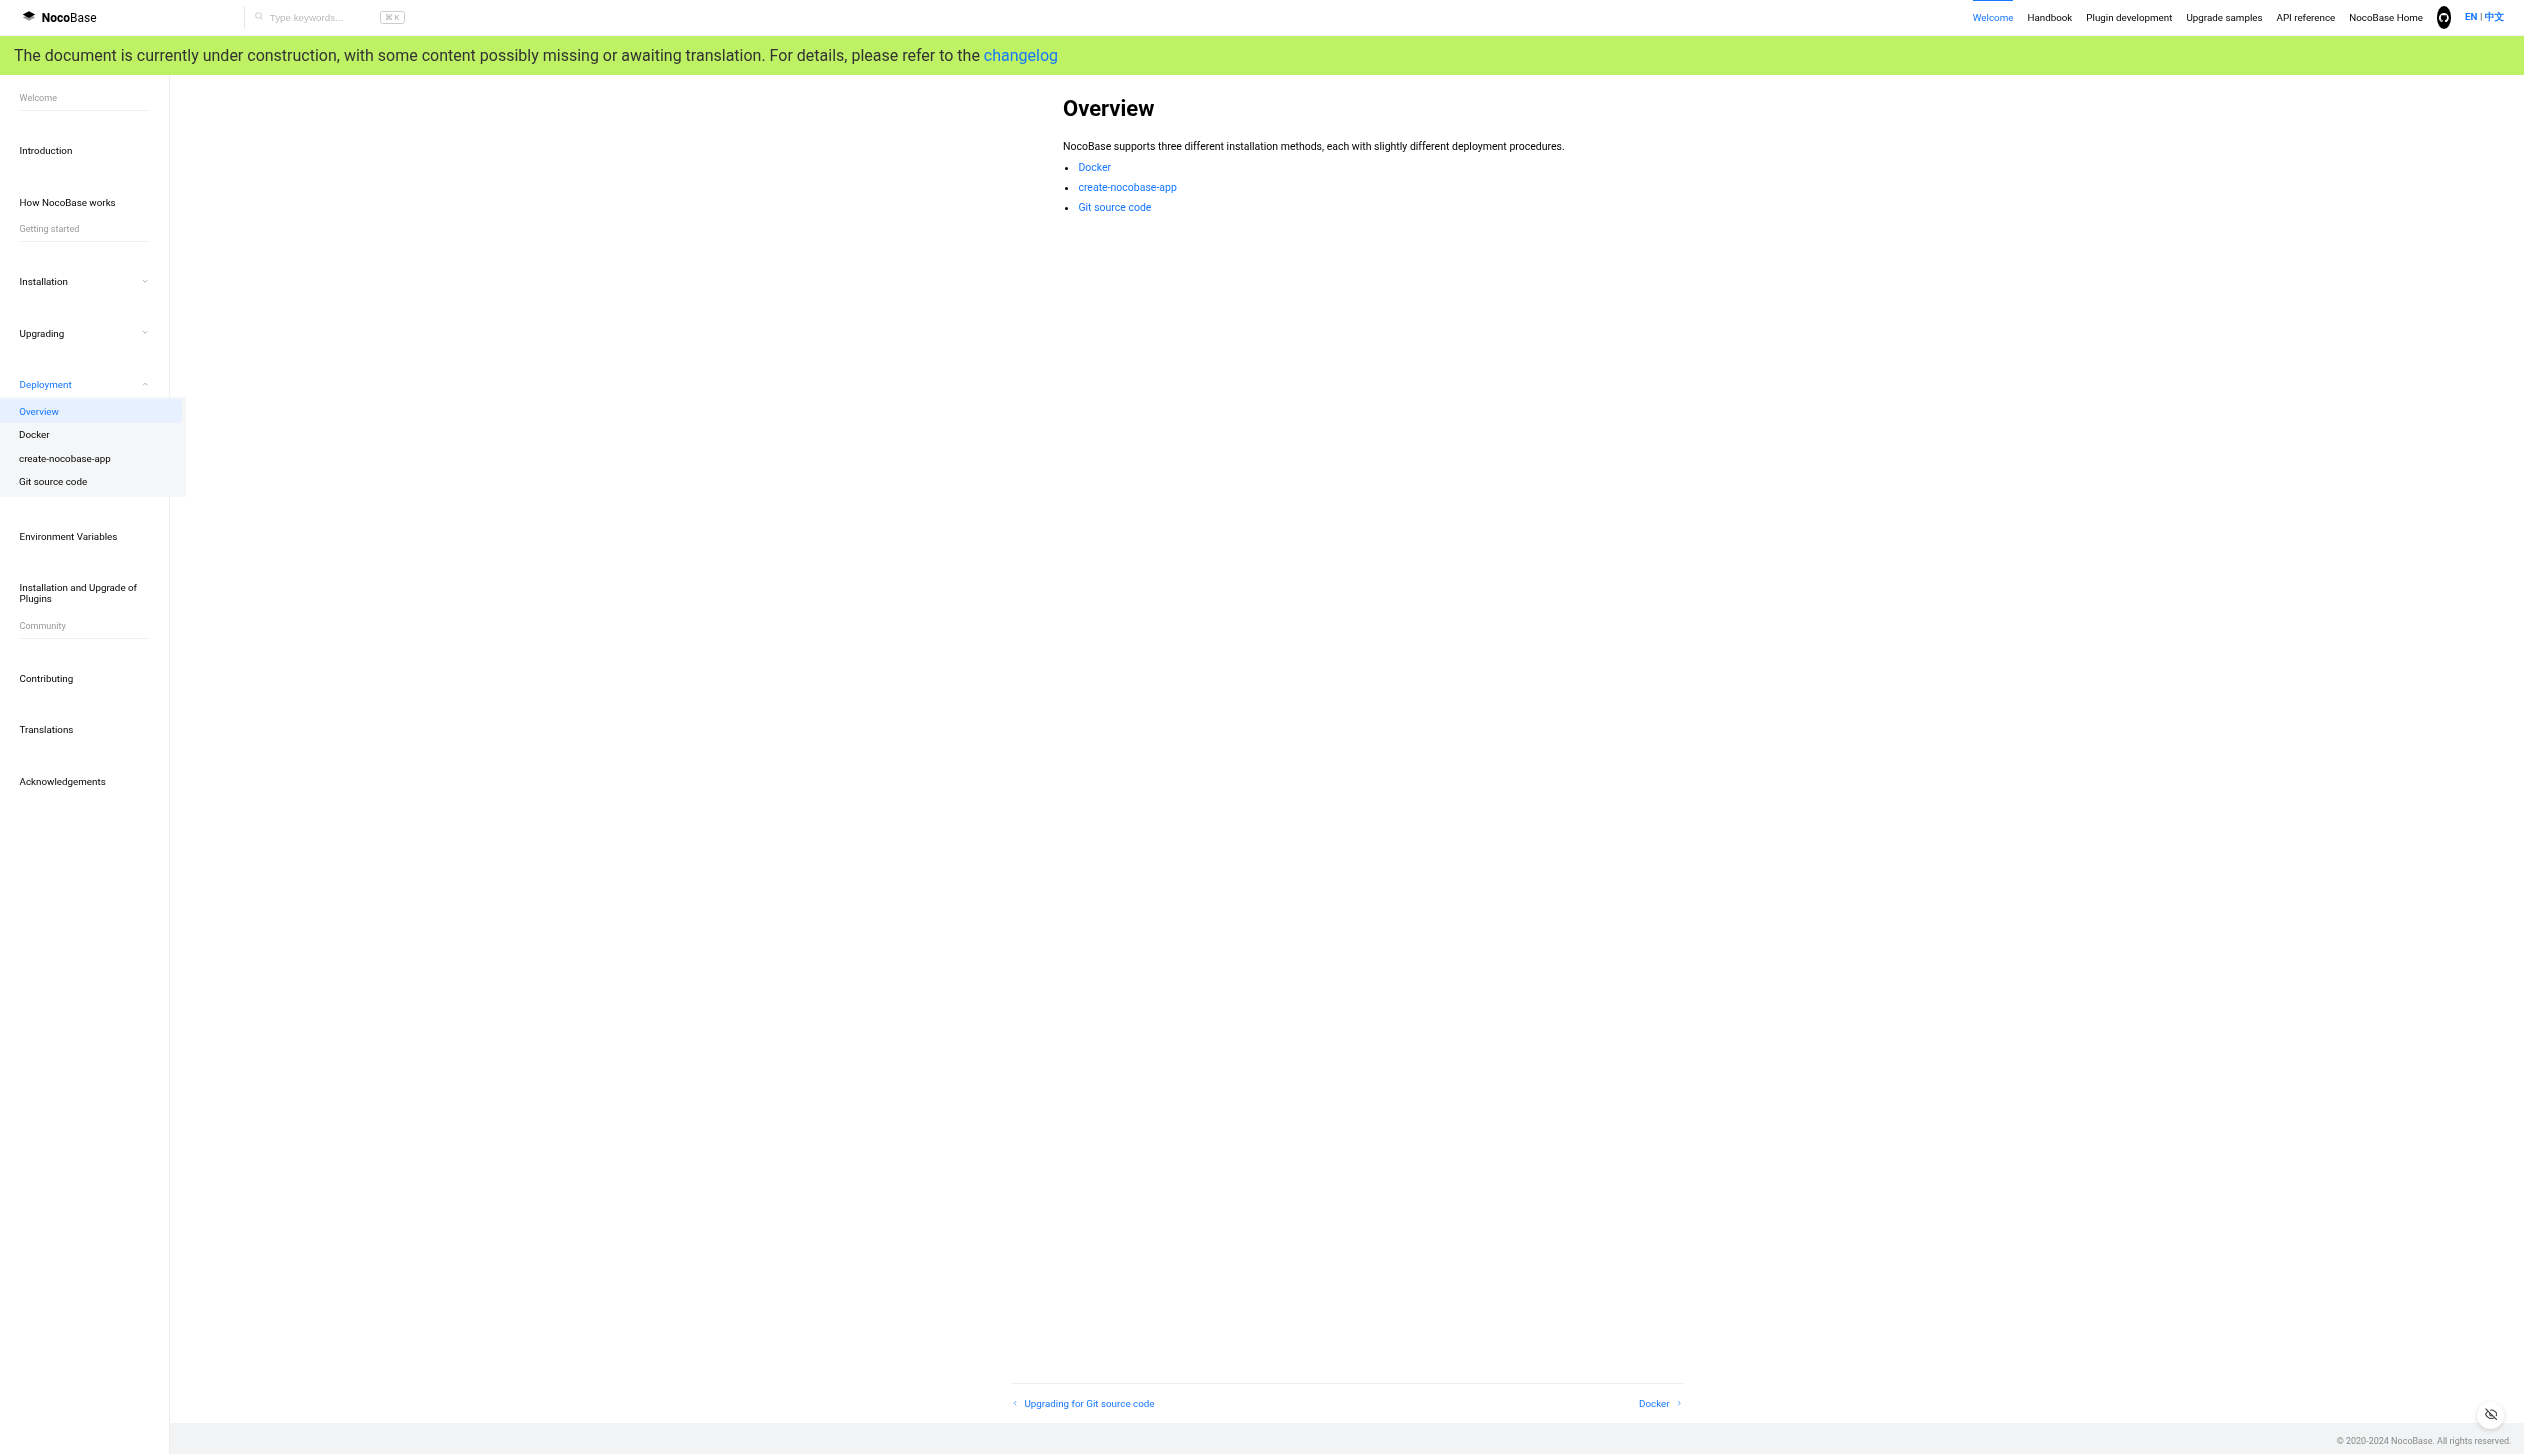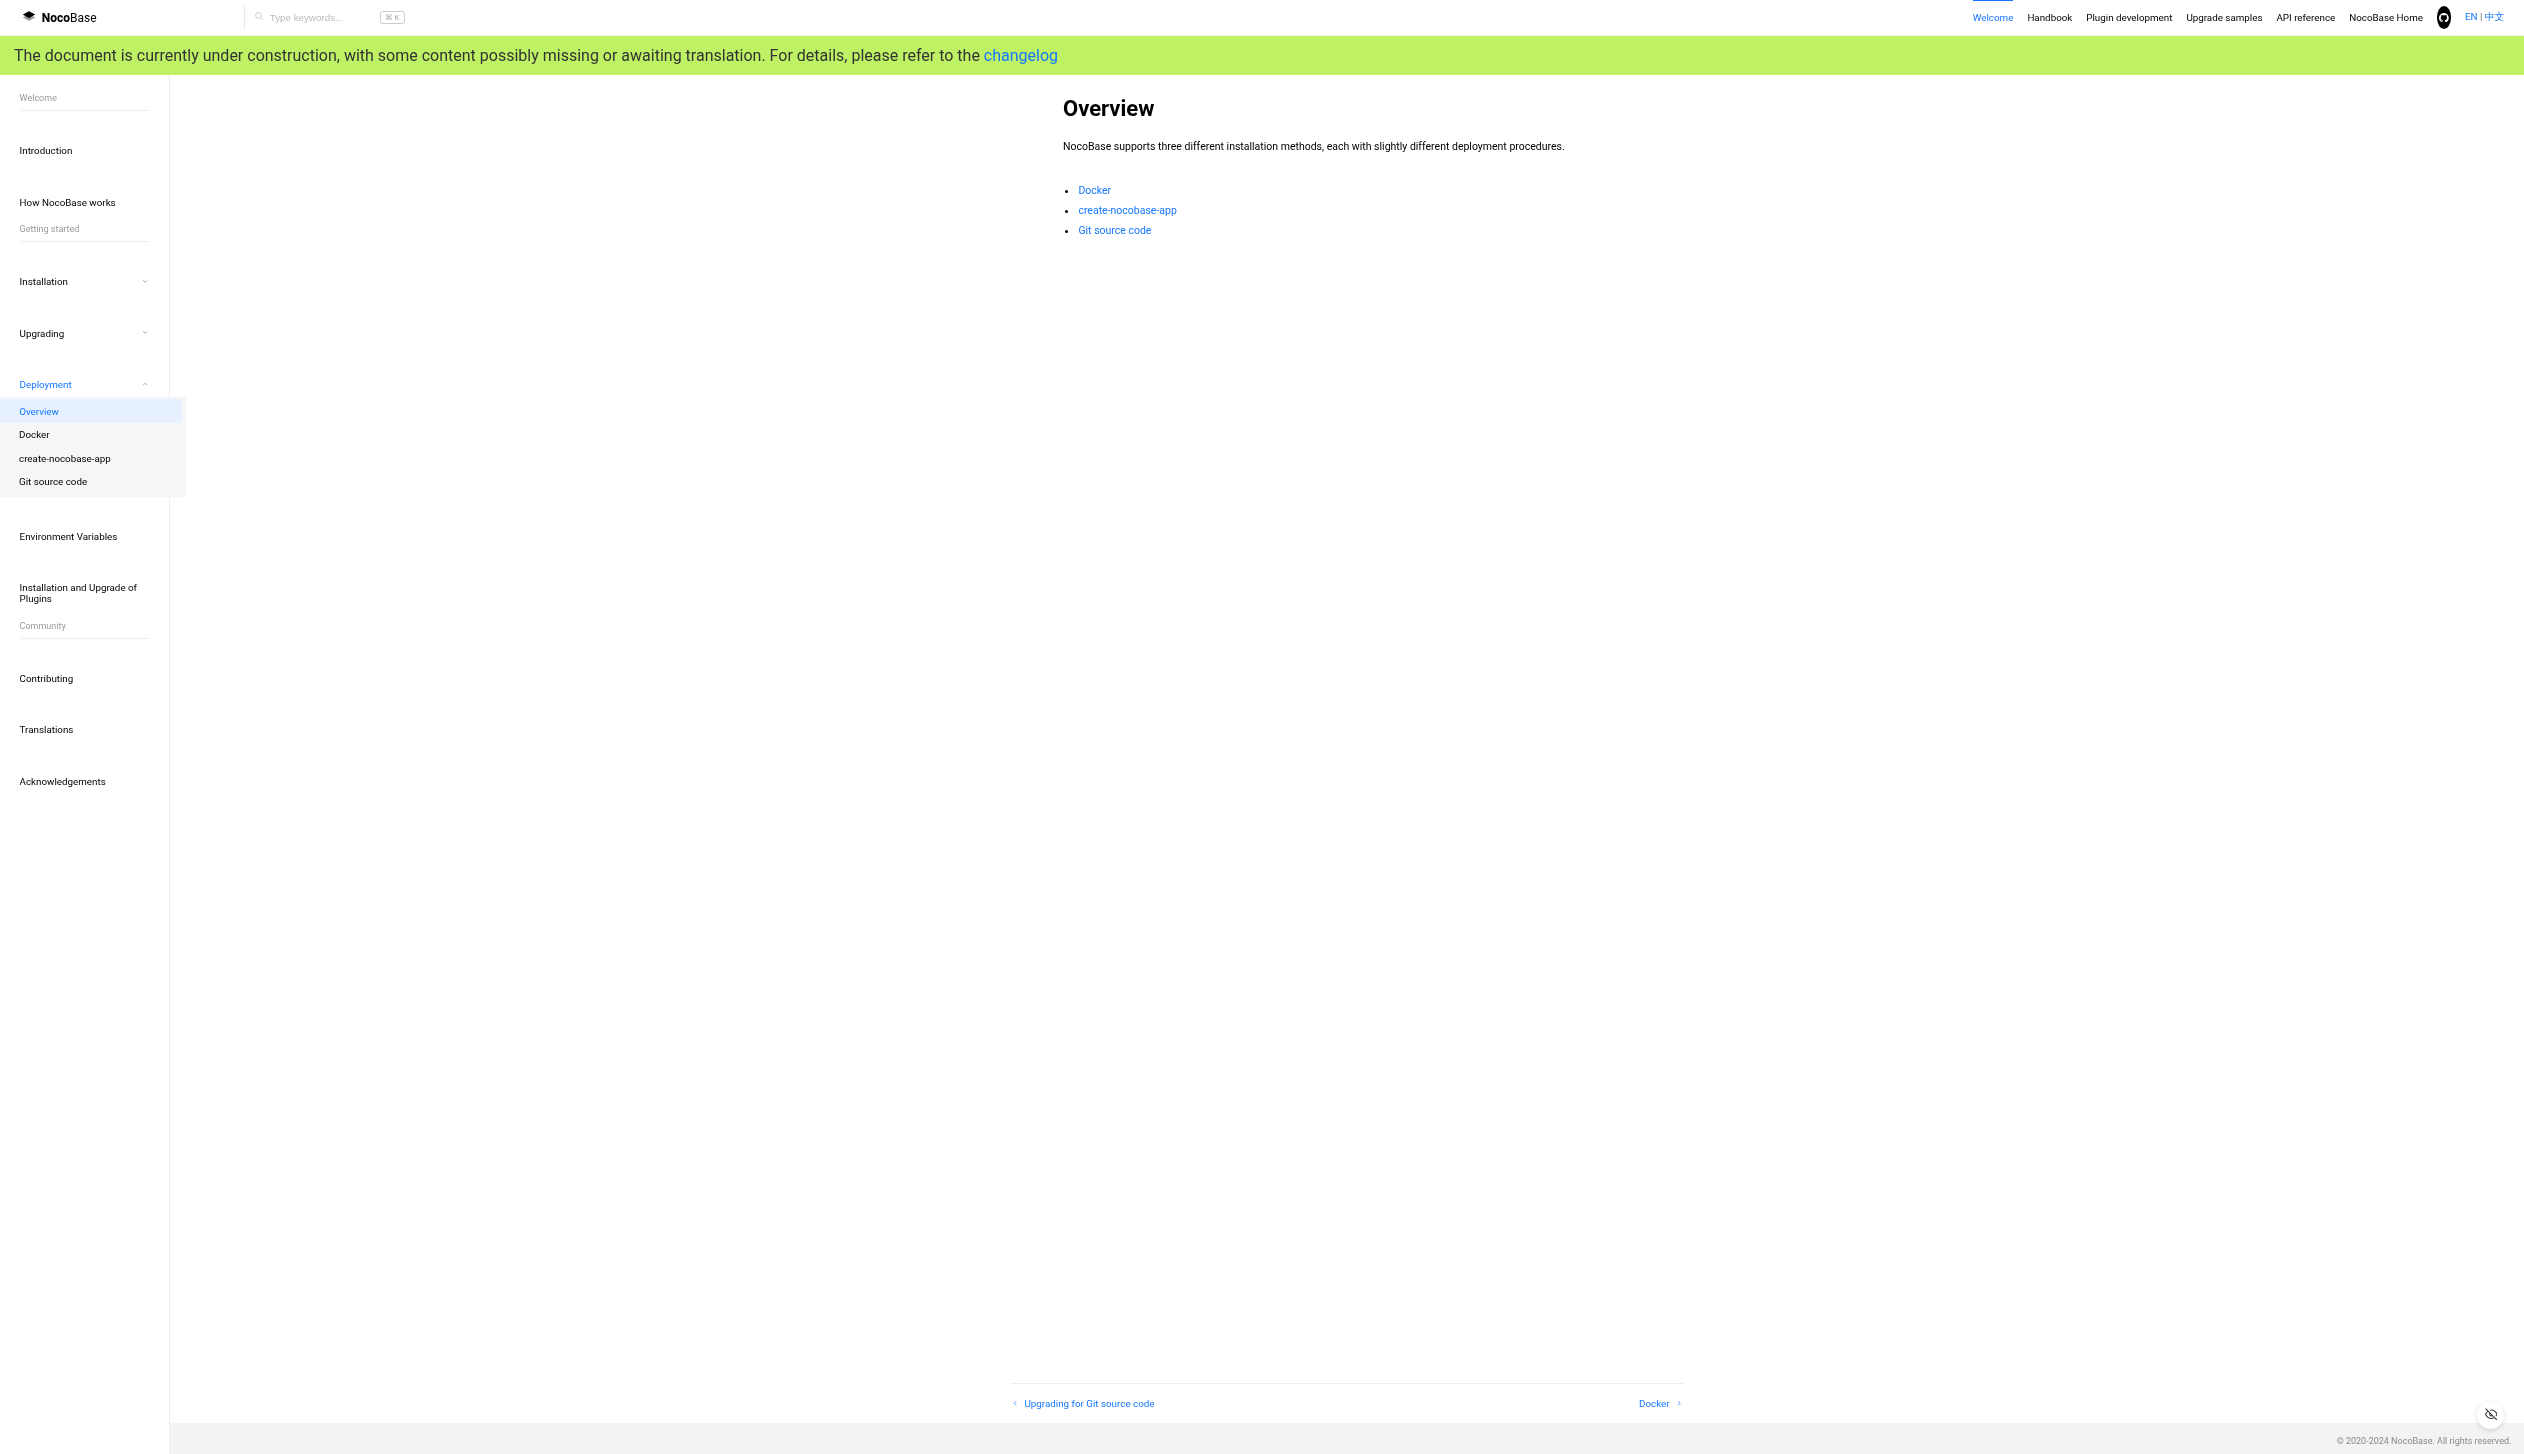--- a/index.html
+++ b/index.html
@@ -13,21 +13,21 @@
 .search-wrap { display: flex; align-items: center; margin-left: 147px; border-left: 0.7px solid #e8e8e8; padding-left: 9.8px; height: 22.4px; width: 161px; position: relative; }
 .search-icon { color: #bbb; margin-right: 5.6px; }
 .search-input { border: none; outline: none; font-size: 9.8px; color: #333; flex: 1; }
 .search-input::placeholder { color: #bbb; }
 .kbd { border: 0.7px solid #ccc; border-radius: 2.8px; padding: 0.7px 4.2px; font-size: 7.7px; color: #aaa; background: #fff; position: absolute; right: 0; }
 .nav { display: flex; gap: 14px; margin-left: auto; align-items: center; font-size: 9.8px; }
 .nav a { color: #000; text-decoration: none; padding: 11.2px 0; position: relative; }
 .nav a.active { color: #1677ff; }
 .nav a.active::before { content:""; position:absolute; top:-1.4px; left:0; right:0; height:1.4px; background:#1677ff; }
 .gh-icon { width: 14px; height: 14px; border-radius: 50%; background: #000; display: flex; align-items: center; justify-content: center; color: #fff; }
-.lang { color: #1677ff; font-size: 9.8px; }
+.lang { color: #1677ff; font-size: 9.8px; font-weight: bold; }
 .lang .sep { color: #666; }
 
 
 .banner { background: #bef264; padding: 9.8px 14px; font-size: 16px; color: #333; }
 .banner a { color: #1677ff; text-decoration: none; }
 
 
 .layout { display: flex; min-height: calc(100vh - 36px - 34px); }
 .sidebar { width: 170px; border-right: 0.7px solid #eee; padding: 8.4px 0 14px 0; }
 .sidebar-inner { padding: 0 19.6px 0 19.6px; }
@@ -36,21 +36,21 @@
 .nav-item.active { color: #1677ff; }
 .chevron { color: #888; font-size: 9.8px; }
 .sub-group { background: #f5f6f7; margin: 0 -17px 0 -17px; padding: 2.8px 0; }
 .sub-item { font-size: 9.8px; padding: 6.3px 0 6.3px 36px; color: #000; cursor: pointer; }
 .sub-item.active { background: #e6f0ff; color: #1677ff; margin: 0 4.2px; border-radius: 4.2px; padding-left: 32px; }
 
 
 .main { flex: 1; display: flex; flex-direction: column; }
 .content { max-width: 610px; margin: 0 auto; padding: 21px 21px 0 21px; flex: 1; width: 100%; }
 .content h1 { font-size: 22px; font-weight: 700; margin-bottom: 17px; }
-.content p { font-size: 10.5px; line-height: 1.7; margin-bottom: 26px; }
+.content p { font-size: 10.5px; line-height: 1.7; margin-bottom: 3px; }
 .content ul { padding-left: 15.4px; }
 .content ul li { font-size: 10.5px; line-height: 1.9; }
 .content ul li a { color: #1677ff; text-decoration: none; }
 
 
 .pager-wrap { max-width: 715px; margin: 0 auto; width: 100%; padding: 0 21px; }
 .pager { border-top: 0.7px solid #eee; display: flex; justify-content: space-between; padding: 14px 0; font-size: 9.8px; }
 .pager a { color: #1677ff; text-decoration: none; display: flex; align-items: center; gap: 5.6px; }
 
 

